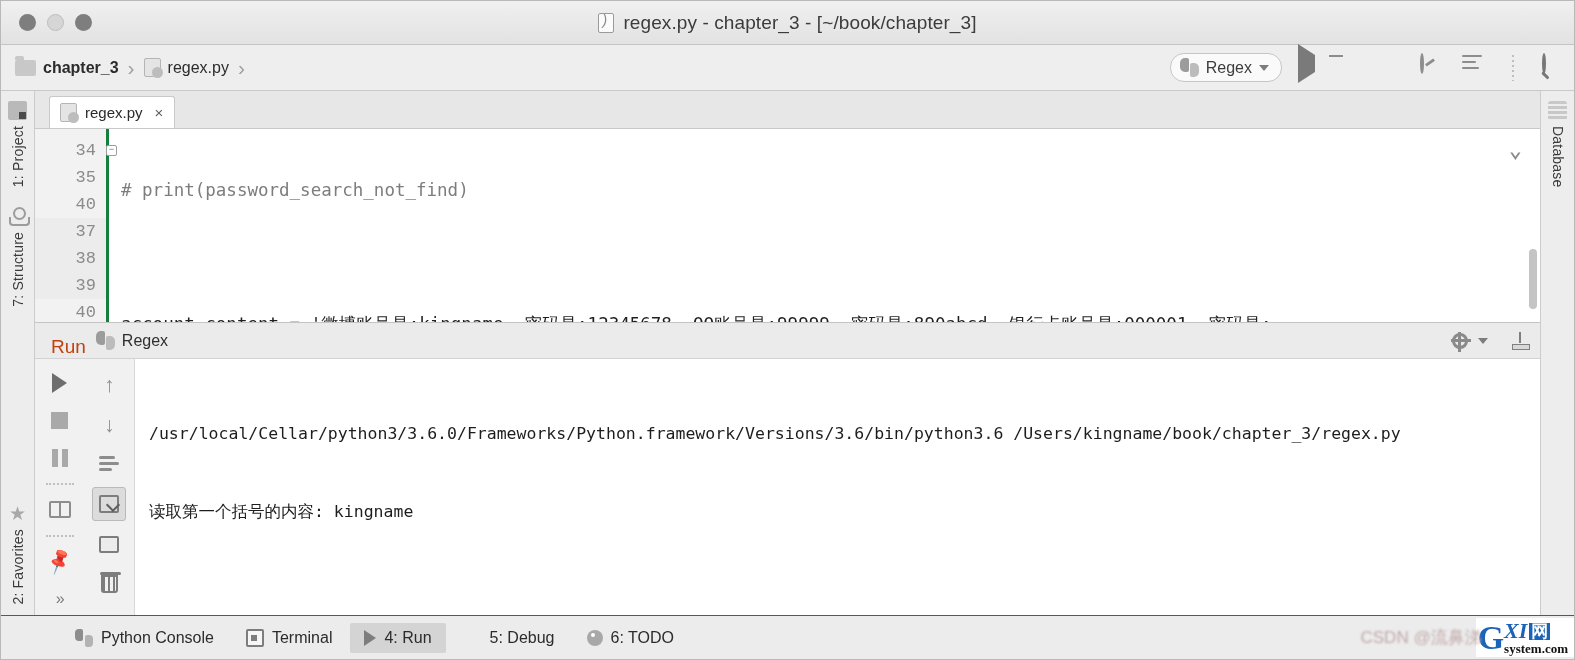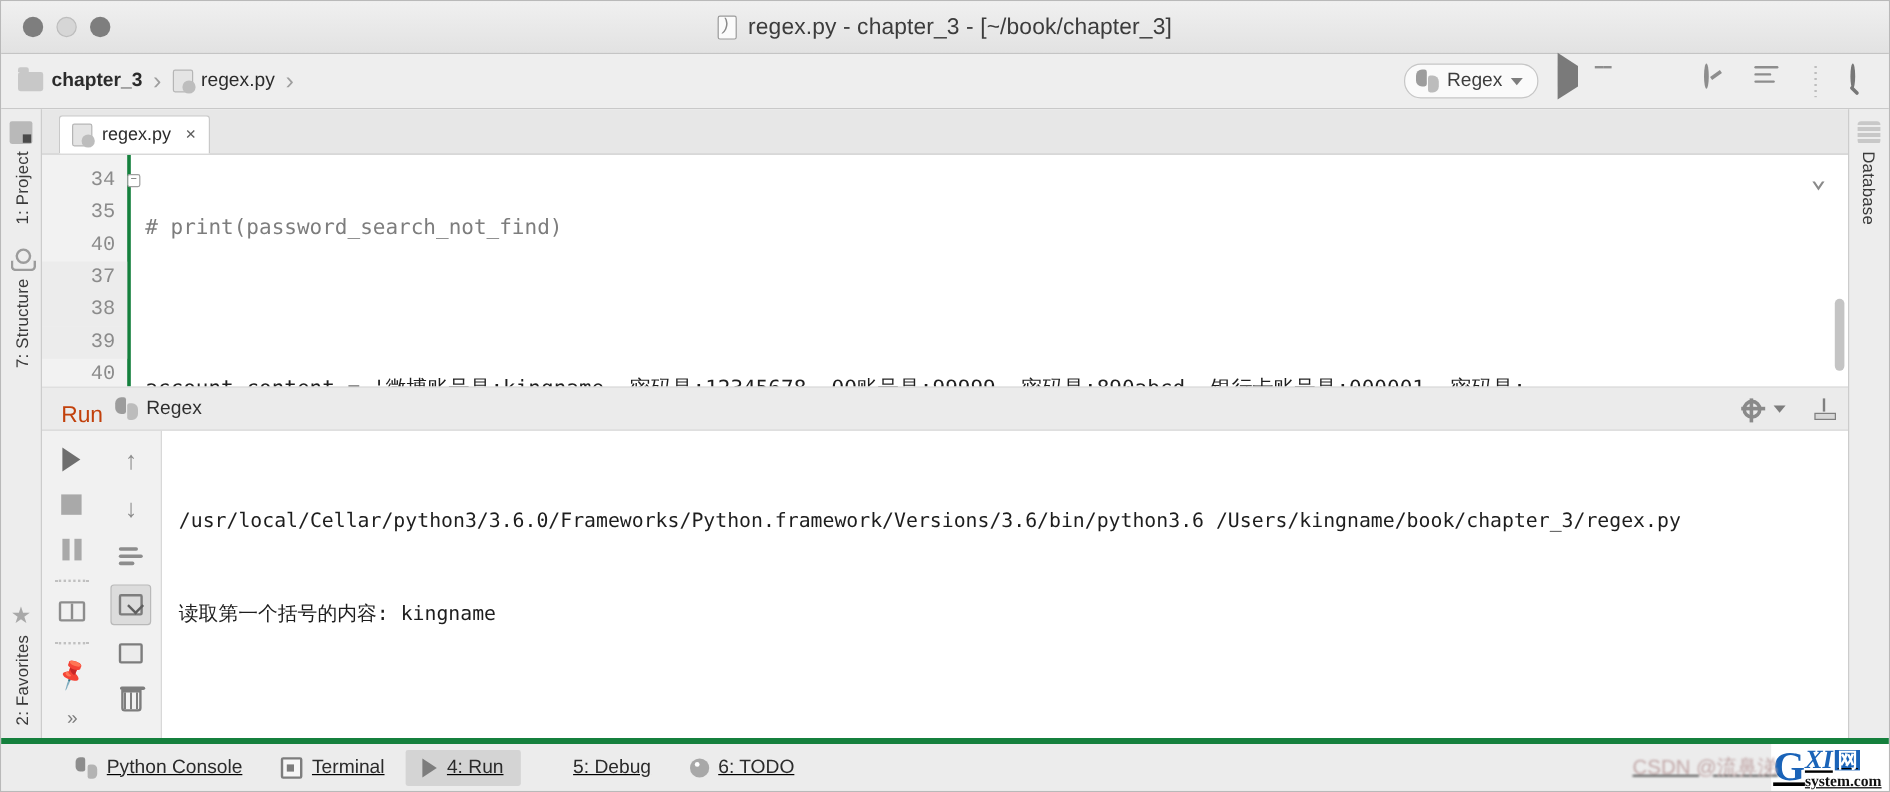--- a/index.html
+++ b/index.html
@@ -289,22 +289,22 @@
   .dotted-sep { width:28px; height:1px; border-top:2px dotted #c0c0c0; margin:3px 0; }
   .console {
     flex: 1; min-width: 0; background: #ffffff; overflow: hidden;
     font-family: "DejaVu Sans Mono", monospace; font-size: 16.5px; color: #1d1d1d;
     padding: 10px 0 0 14px; white-space: pre; line-height: 26px;
   }
 
   
   .statusbar {
     height: 44px; min-height: 44px; background: #ececec;
-    border-top: 5px solid #15803d; display: flex; align-items: center;
-    padding-left: 48px; gap: 4px; position: relative; text-decoration: underline;
+    border-top: 1px solid #15803d; display: flex; align-items: center;
+    padding-left: 60px; gap: 4px; position: relative;
   }
   .sbtn {
     display: flex; align-items: center; gap: 8px;
     padding: 6px 14px; font-size: 16px; color: #2b2b2b; border-radius: 2px;
   }
   .sbtn.active { background: #d4d4d4; }
   .s-ico { width: 18px; height: 18px; }
   .ico-pyconsole {
     position: relative;
   }

